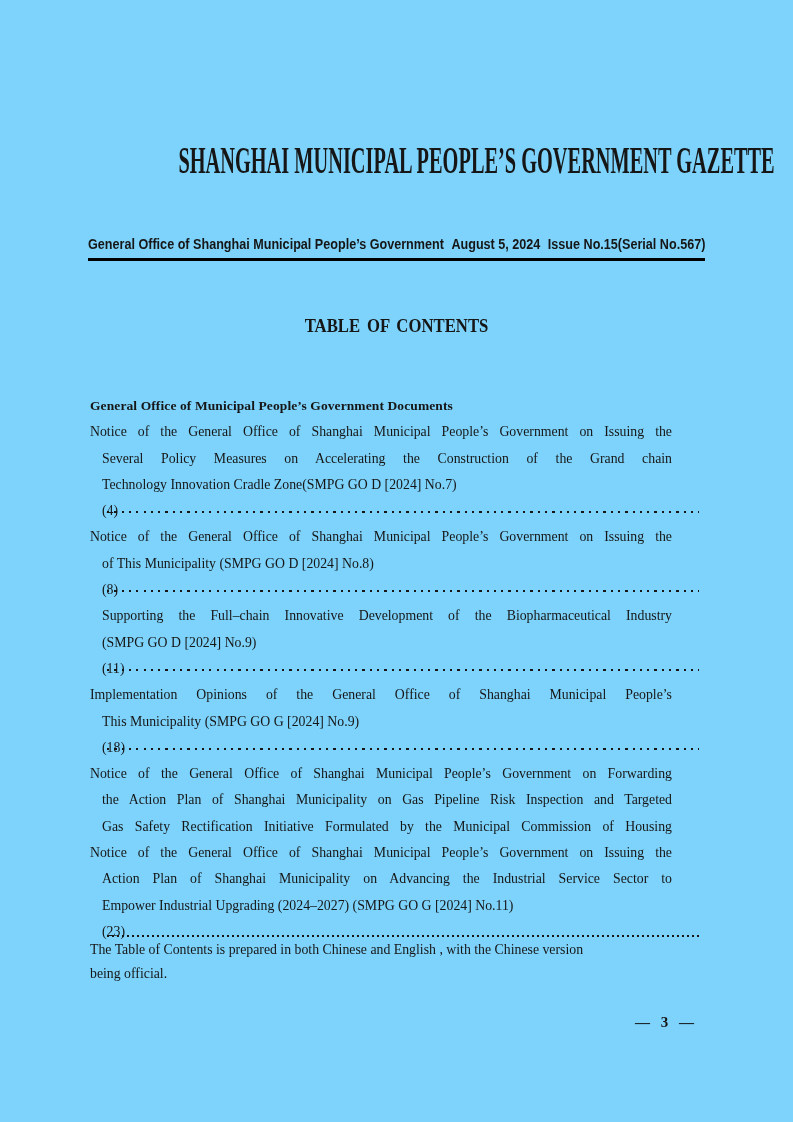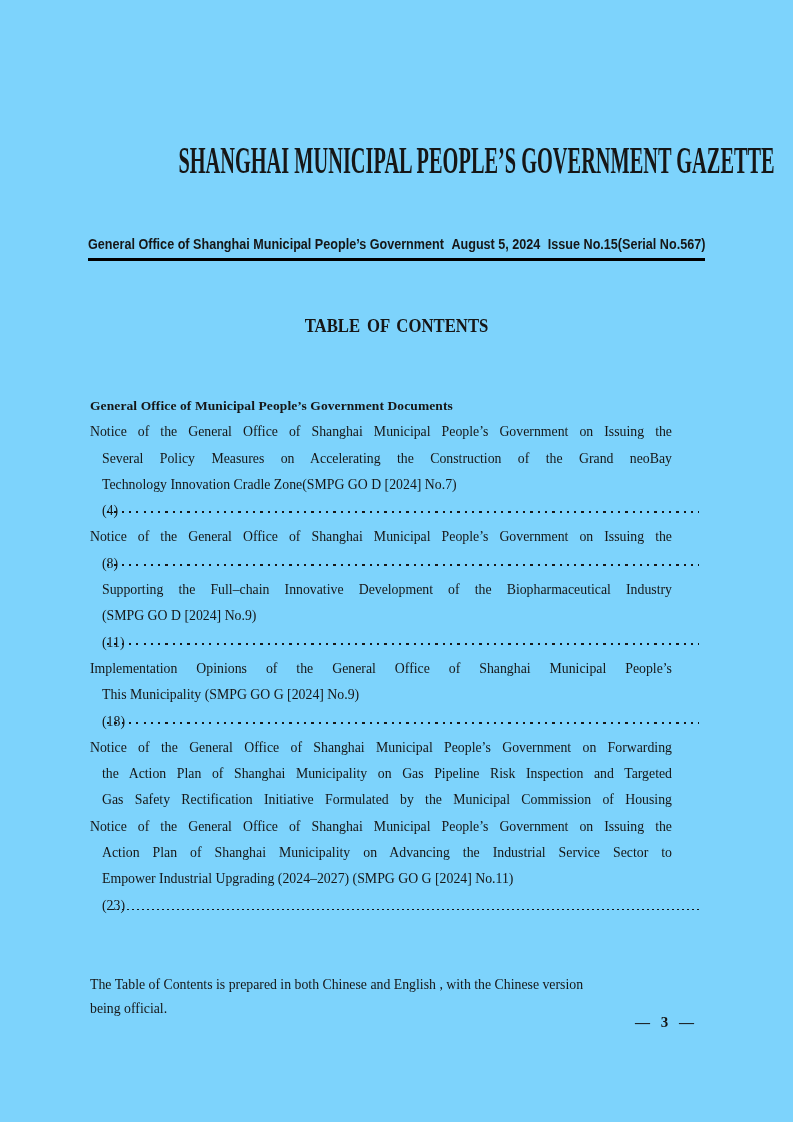--- a/index.html
+++ b/index.html
@@ -52,21 +52,21 @@
     content:"";position:absolute;left:0;right:0;top:13px;height:2.2px;
     background:repeating-linear-gradient(to right,#161616 0 2.2px,transparent 2.2px 7.3px);
   }
   .leader.base::after{
     top:16px;height:1.8px;
     background:repeating-linear-gradient(to right,#161616 0 1.8px,transparent 1.8px 5px);
   }
   .pagenum{white-space:nowrap;}
   
   .footer-note{
-    position:absolute;top:973px;left:90px;width:616px;
+    position:absolute;top:938px;left:90px;width:616px;
     font-size:13.8px;line-height:23.5px;
   }
   .folio{
     position:absolute;top:1012px;left:0;width:694px;text-align:right;
     font-size:15px;line-height:20px;word-spacing:7px;font-weight:bold;
   }
 </style>
 </head>
 <body>
 
@@ -83,31 +83,32 @@
   <div class="masthead-rule"></div>
 
   <div class="toc-heading">TABLE OF CONTENTS</div>
 
   <div class="toc-body">
 
     <div class="section-heading">General Office of Municipal People’s Government Documents</div>
 
     <div>
       <div class="toc-line">Notice of the General Office of Shanghai Municipal People’s Government on Issuing the</div>
-      <div class="toc-line cont">Several Policy Measures on Accelerating the Construction of the Grand neoBay</div>
+      <div class="toc-line cont">Several Policy Measures on Accelerating the Construction of the Grand chain</div>
       <div class="toc-last">
         <span class="txt">Technology Innovation Cradle Zone(SMPG GO D [2024] No.7)</span>
         <span class="leader"></span>
         <span class="pagenum">(4)</span>
       </div>
     </div>
 
     <div>
       <div class="toc-line">Notice of the General Office of Shanghai Municipal People’s Government on Issuing the</div>
       <div class="toc-last">
+        <span class="txt">of This Municipality (SMPG GO D [2024] No.8)</span>
         <span class="leader"></span>
         <span class="pagenum">(8)</span>
       </div>
     </div>
 
     <div>
       <div class="toc-line cont">Supporting the Full–chain Innovative Development of the Biopharmaceutical Industry</div>
       <div class="toc-last">
         <span class="txt">(SMPG GO D [2024] No.9)</span>
         <span class="leader"></span>

